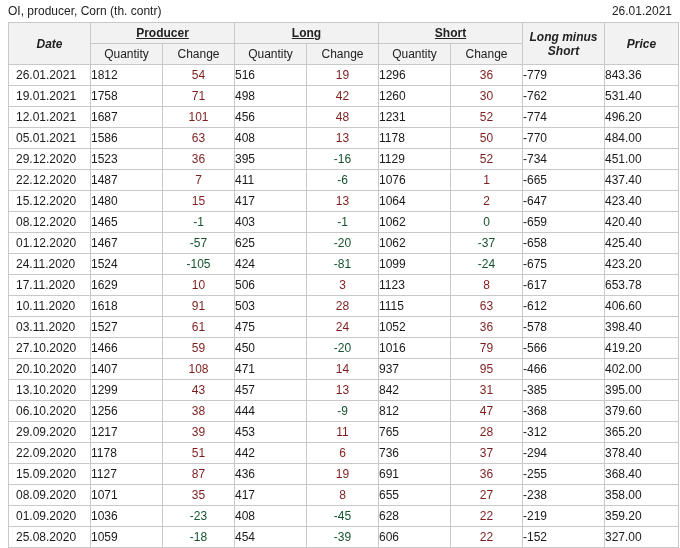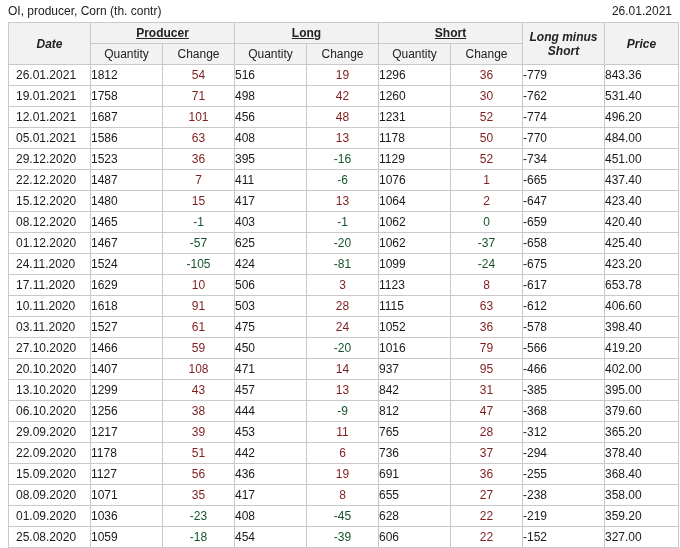--- a/index.html
+++ b/index.html
@@ -335,21 +335,21 @@
           <td>442</td>
           <td class="num-center pos">6</td>
           <td>736</td>
           <td class="num-center pos">37</td>
           <td>-294</td>
           <td>378.40</td>
         </tr>
         <tr>
           <td class="date-cell">15.09.2020</td>
           <td>1127</td>
-          <td class="num-center pos">56</td>
+          <td class="num-center pos">87</td>
           <td>436</td>
           <td class="num-center pos">19</td>
           <td>691</td>
           <td class="num-center pos">36</td>
           <td>-255</td>
           <td>368.40</td>
         </tr>
         <tr>
           <td class="date-cell">08.09.2020</td>
           <td>1071</td>

